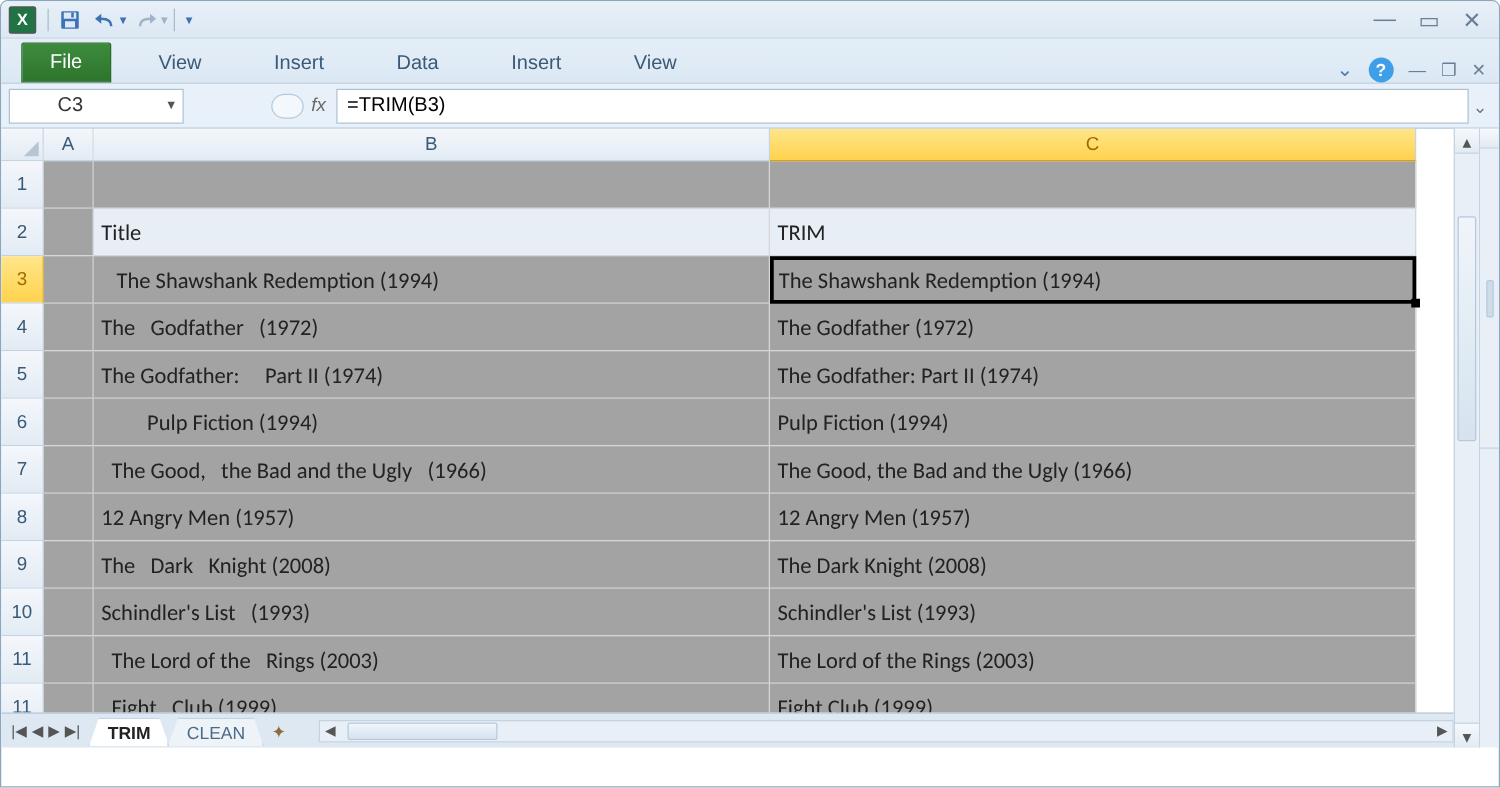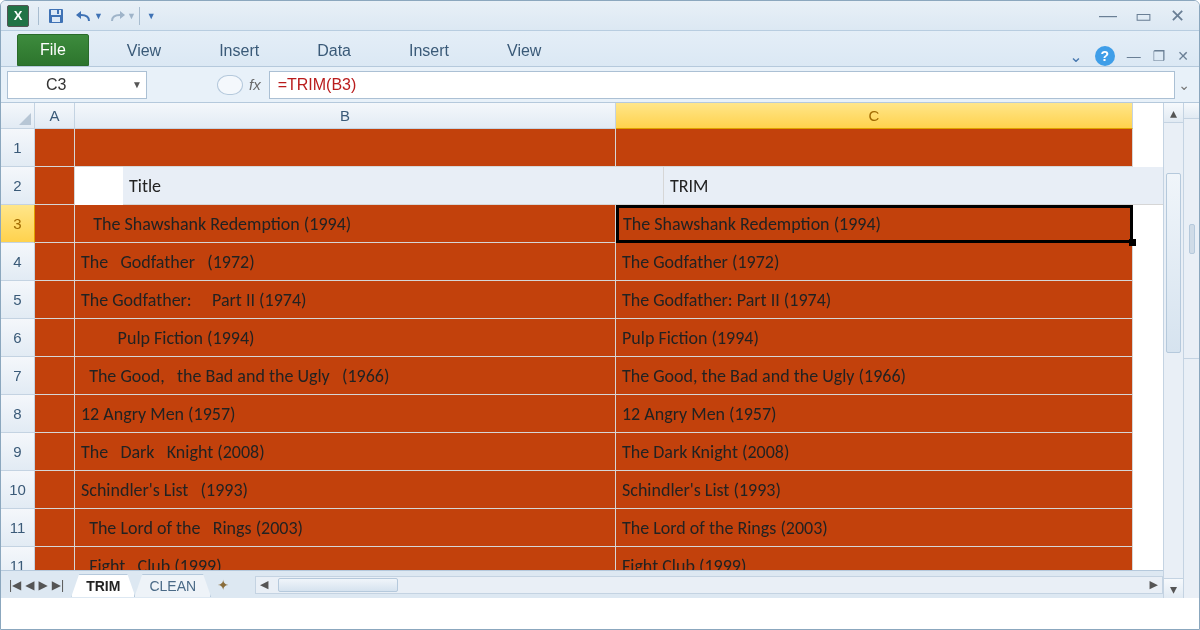--- a/index.html
+++ b/index.html
@@ -16,34 +16,34 @@
   .file-tab{background:linear-gradient(#3d8b3d,#2d752d);color:#fff;padding:6px 22px;font-size:16px;margin-left:16px;border-radius:2px 2px 0 0;border:1px solid #2a6b2a;}
   .ribbon-tab{padding:6px 20px 6px 20px;color:#3a5a78;font-size:16px;margin-left:18px;}
   .ribbon-right{margin-left:auto;display:flex;align-items:center;gap:12px;padding-right:10px;color:#6a7f95;}
   .help-icon{width:20px;height:20px;background:#3f9ee8;color:#fff;border-radius:50%;display:flex;align-items:center;justify-content:center;font-size:14px;font-weight:bold;}
   .formula-bar{height:36px;background:#e8f1f9;display:flex;align-items:center;border-bottom:1px solid #b5c9dc;padding:4px 6px;}
   .name-box{width:140px;height:28px;background:#fff;border:1px solid #abc0d4;display:flex;align-items:center;padding-left:38px;font-size:16px;color:#333;position:relative;}
   .name-box .dd{position:absolute;right:4px;font-size:10px;color:#555;}
   .fx-area{display:flex;align-items:center;margin-left:70px;}
   .fx-oval{width:26px;height:20px;border:1px solid #b5c9dc;border-radius:50%/60%;background:#f4f8fc;margin-right:6px;}
   .fx-label{font-style:italic;font-size:15px;color:#6a6a6a;margin-right:8px;}
-  .formula-input{flex:1;height:28px;background:#fff;border:1px solid #abc0d4;padding:3px 8px;font-size:16px;color:#b91c1c;font-family: "Segoe UI", Tahoma, sans-serif;}
+  .formula-input{flex:1;height:28px;background:#fff;border:1px solid #abc0d4;padding:3px 8px;font-size:16px;color:#000000;font-family: "Segoe UI", Tahoma, sans-serif;}
   .fb-end{width:18px;text-align:center;color:#777;}
   .grid-wrap{position:relative;height:495px;display:flex;}
   .corner{width:34px;height:26px;background:linear-gradient(#f4f7fb,#e2ebf4);border-right:1px solid #c4d3e2;border-bottom:1px solid #c4d3e2;position:relative;}
   .corner::after{content:"";position:absolute;right:3px;bottom:3px;width:0;height:0;border-style:solid;border-width:0 0 12px 12px;border-color:transparent transparent #b7c6d5 transparent;}
   .col-headers{display:flex;height:26px;}
   .ch{background:linear-gradient(#f4f7fb,#e2ebf4);border-right:1px solid #c4d3e2;border-bottom:1px solid #c4d3e2;display:flex;align-items:center;justify-content:center;color:#3a5a78;font-size:15px;}
   .ch.active{background:linear-gradient(#ffe68a,#ffd24d);color:#a06a00;border-bottom:1px solid #e0a000;}
   .row-headers{width:34px;}
   .rh{height:38px;background:linear-gradient(#f4f7fb,#e2ebf4);border-right:1px solid #c4d3e2;border-bottom:1px solid #c4d3e2;display:flex;align-items:center;justify-content:center;color:#3a5a78;font-size:15px;}
   .rh.active{background:linear-gradient(#ffe68a,#ffd24d);color:#a06a00;border-right:1px solid #e0a000;}
   .cells{position:relative;}
-  .cell{position:absolute;border-right:1px solid #d6d6d6;border-bottom:1px solid #d6d6d6;padding:4px 6px;font-size:18px;color:#222;background:#c2410c;overflow:hidden;white-space:pre;display:flex;align-items:center;font-family: Calibri, "Segoe UI", sans-serif;}
-  .hdrcell{background:#e8eef6;margin-left:48px;}
+  .cell{position:absolute;border-right:1px solid #d6d6d6;border-bottom:1px solid #d6d6d6;padding:4px 6px;font-size:18px;color:#222;background:#a3a3a3;overflow:hidden;white-space:pre;display:flex;align-items:center;font-family: Calibri, "Segoe UI", sans-serif;}
+  .hdrcell{background:#e8eef6;}
   .selcell{border:3px solid #000;z-index:5;padding:2px 4px;}
   .fill-handle{position:absolute;width:7px;height:7px;background:#000;z-index:6;}
   .vscroll{width:20px;background:#e9eff6;border-left:1px solid #c4d3e2;position:relative;}
   .vscroll .up,.vscroll .down{height:20px;display:flex;align-items:center;justify-content:center;color:#555;background:linear-gradient(#f6f9fc,#e1eaf3);border-bottom:1px solid #c4d3e2;}
   .vscroll .down{position:absolute;bottom:0;left:0;right:0;border-top:1px solid #c4d3e2;border-bottom:none;}
   .vscroll .thumb{position:absolute;left:2px;right:2px;top:70px;height:180px;background:linear-gradient(#f0f5fa,#d6e3ef);border:1px solid #b5c9dc;border-radius:2px;}
   .side-strip{width:16px;background:#e9eff6;border-left:1px solid #c4d3e2;}
   .side-strip .sq{height:16px;border-bottom:1px solid #c4d3e2;background:linear-gradient(#f6f9fc,#e1eaf3);}
   .sheet-tabs{position:absolute;bottom:0;left:0;right:0;height:28px;background:#dde8f2;border-top:1px solid #b5c9dc;display:flex;align-items:center;font-size:14px;}
   .tab-nav{display:flex;gap:4px;padding:0 8px;color:#555;}

